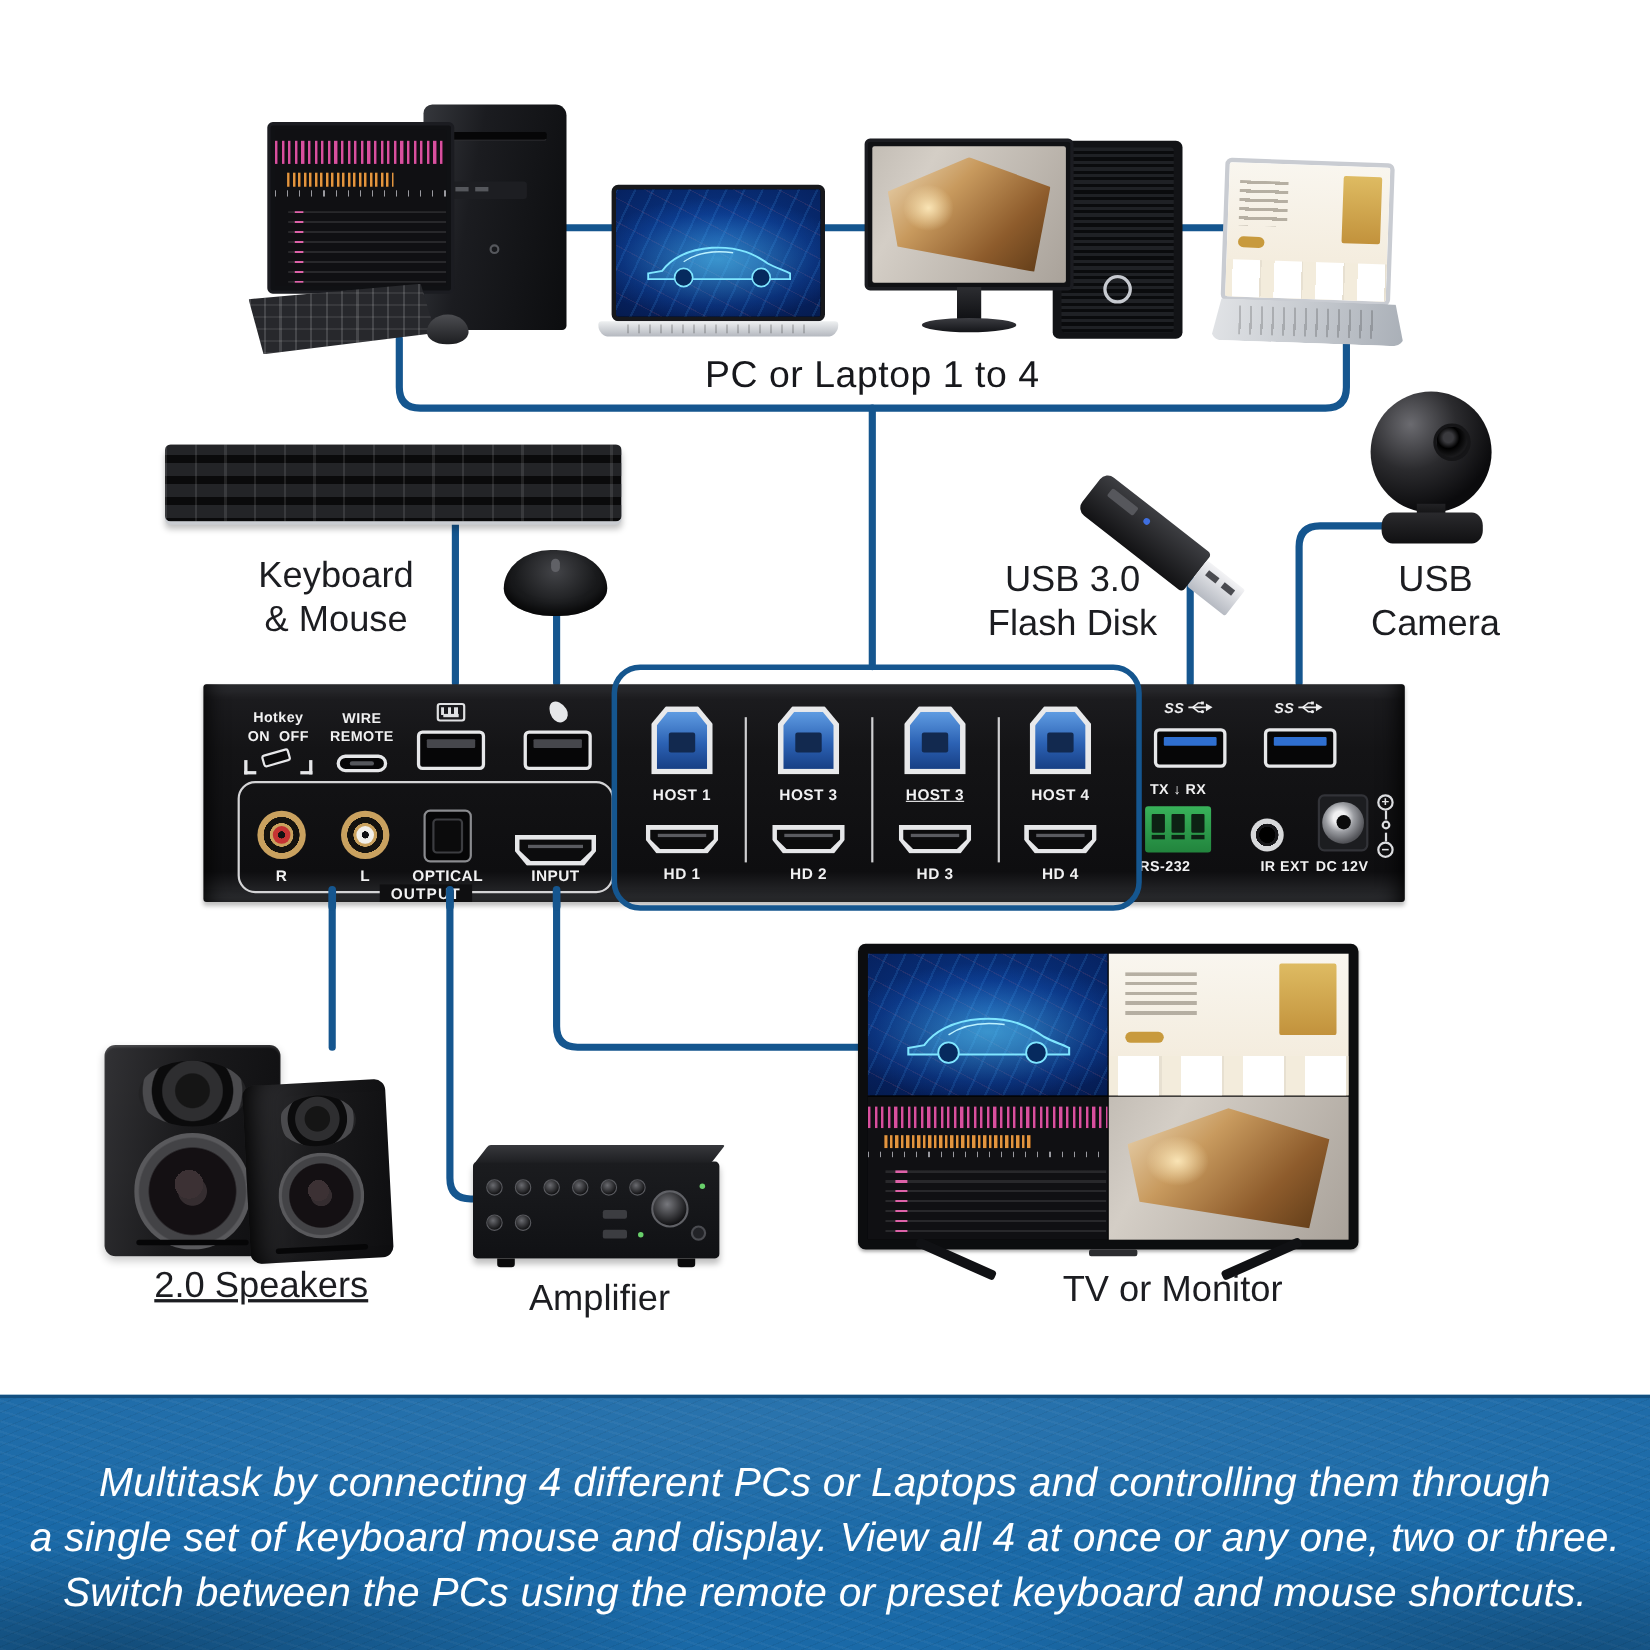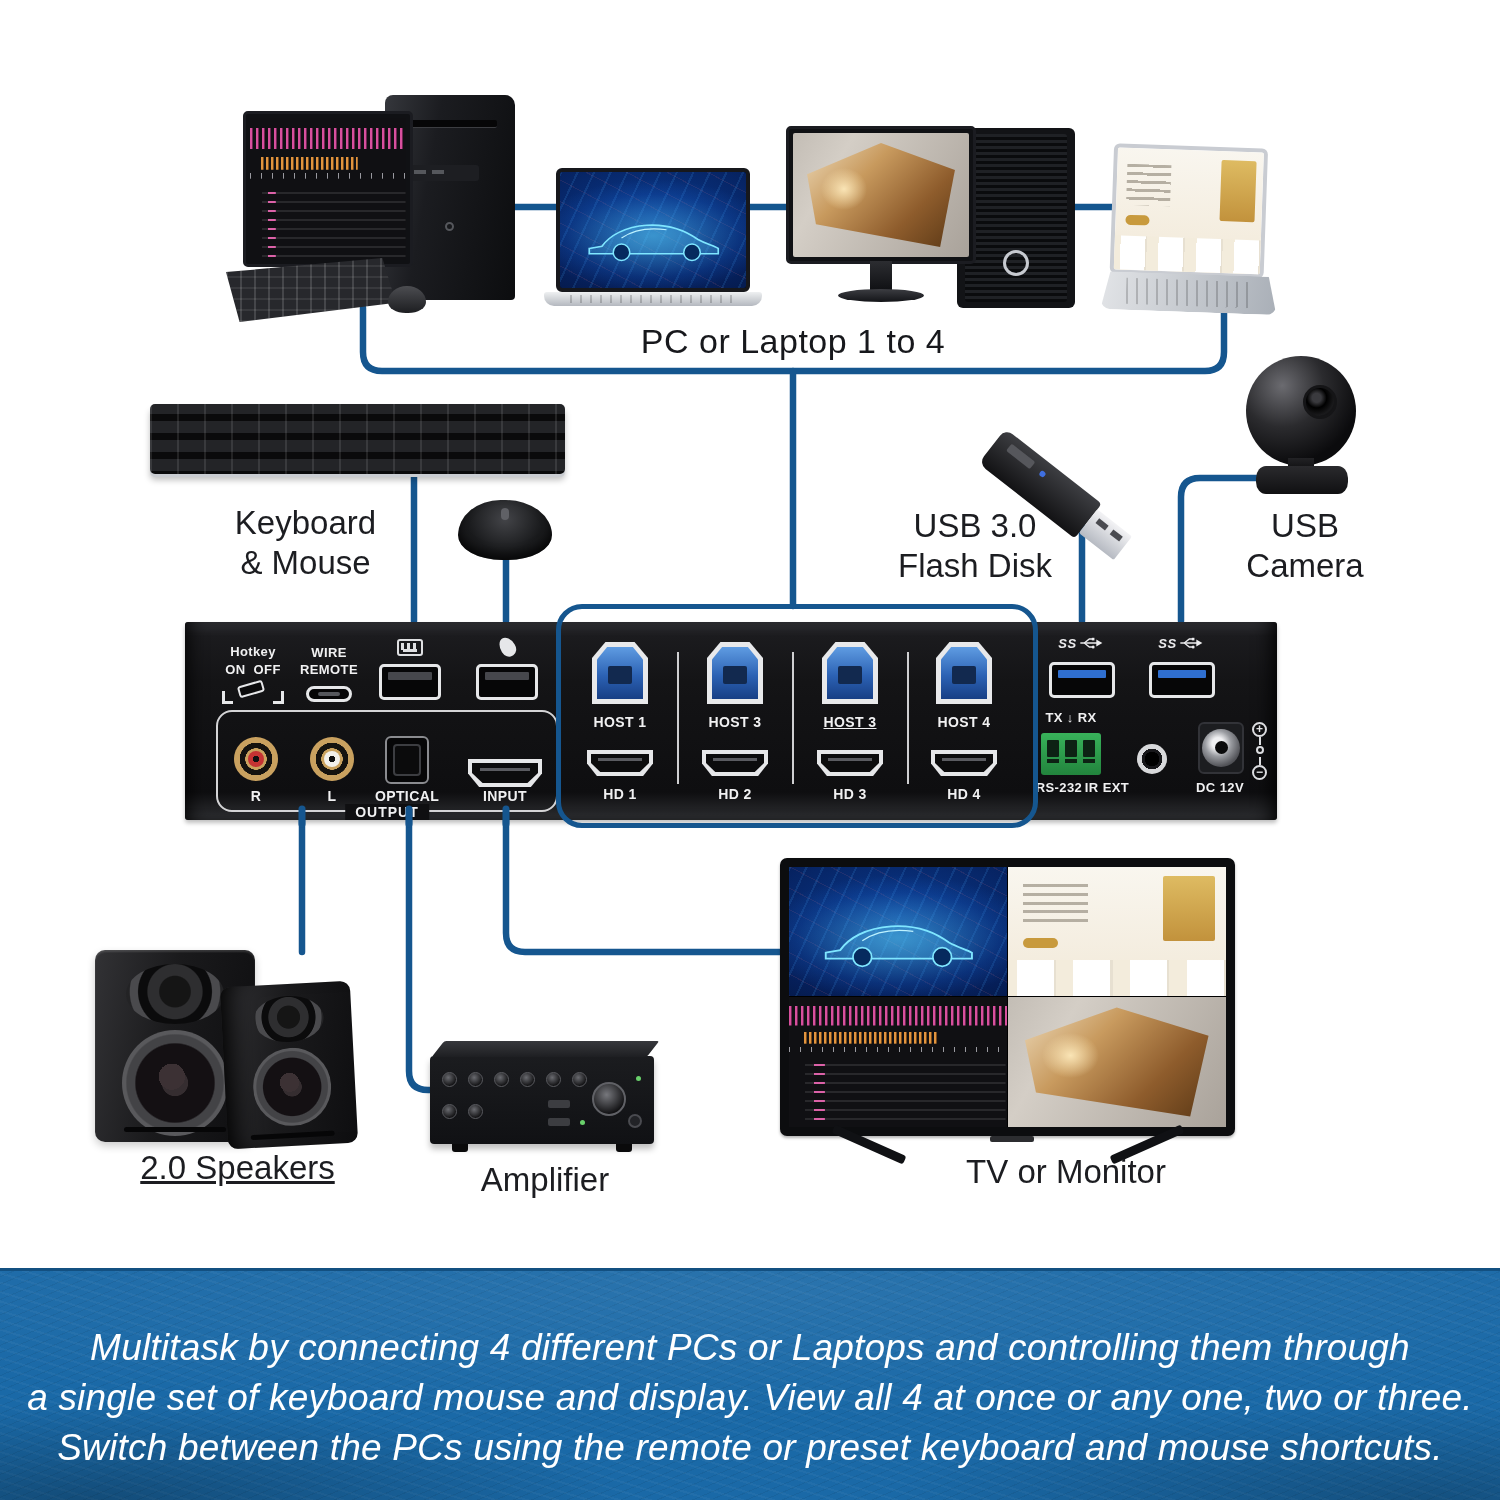--- a/index.html
+++ b/index.html
@@ -418,21 +418,21 @@
       <i style="left:6px;"></i>
         <i style="left:24px;"></i>
         <i style="left:42px;"></i>
       <b style="left:6px;"></b>
         <b style="left:24px;"></b>
         <b style="left:42px;"></b>
     </div>
     <div class="p-lab sm" style="left:874px;top:158px;">RS-232</div>
 
     <div class="irjack" style="left:952px;top:122px;"></div>
-    <div class="p-lab sm" style="left:922px;top:158px;">IR EXT</div>
+    <div class="p-lab sm" style="left:983px;top:158px;">IR EXT</div>
 
     <div class="dcjack" style="left:1013px;top:100px;">
         <i></i>
         <b></b>
       </div>
     <div class="p-lab sm" style="left:1035px;top:158px;text-align:center;">DC 12V</div>
     <div class="pol" style="left:1066px;top:100px;height:66px;">
       <span class="c" style="top:0;">+</span>
       <span class="ln" style="top:15px;"></span>
       <span class="dot" style="top:24px;"></span>

